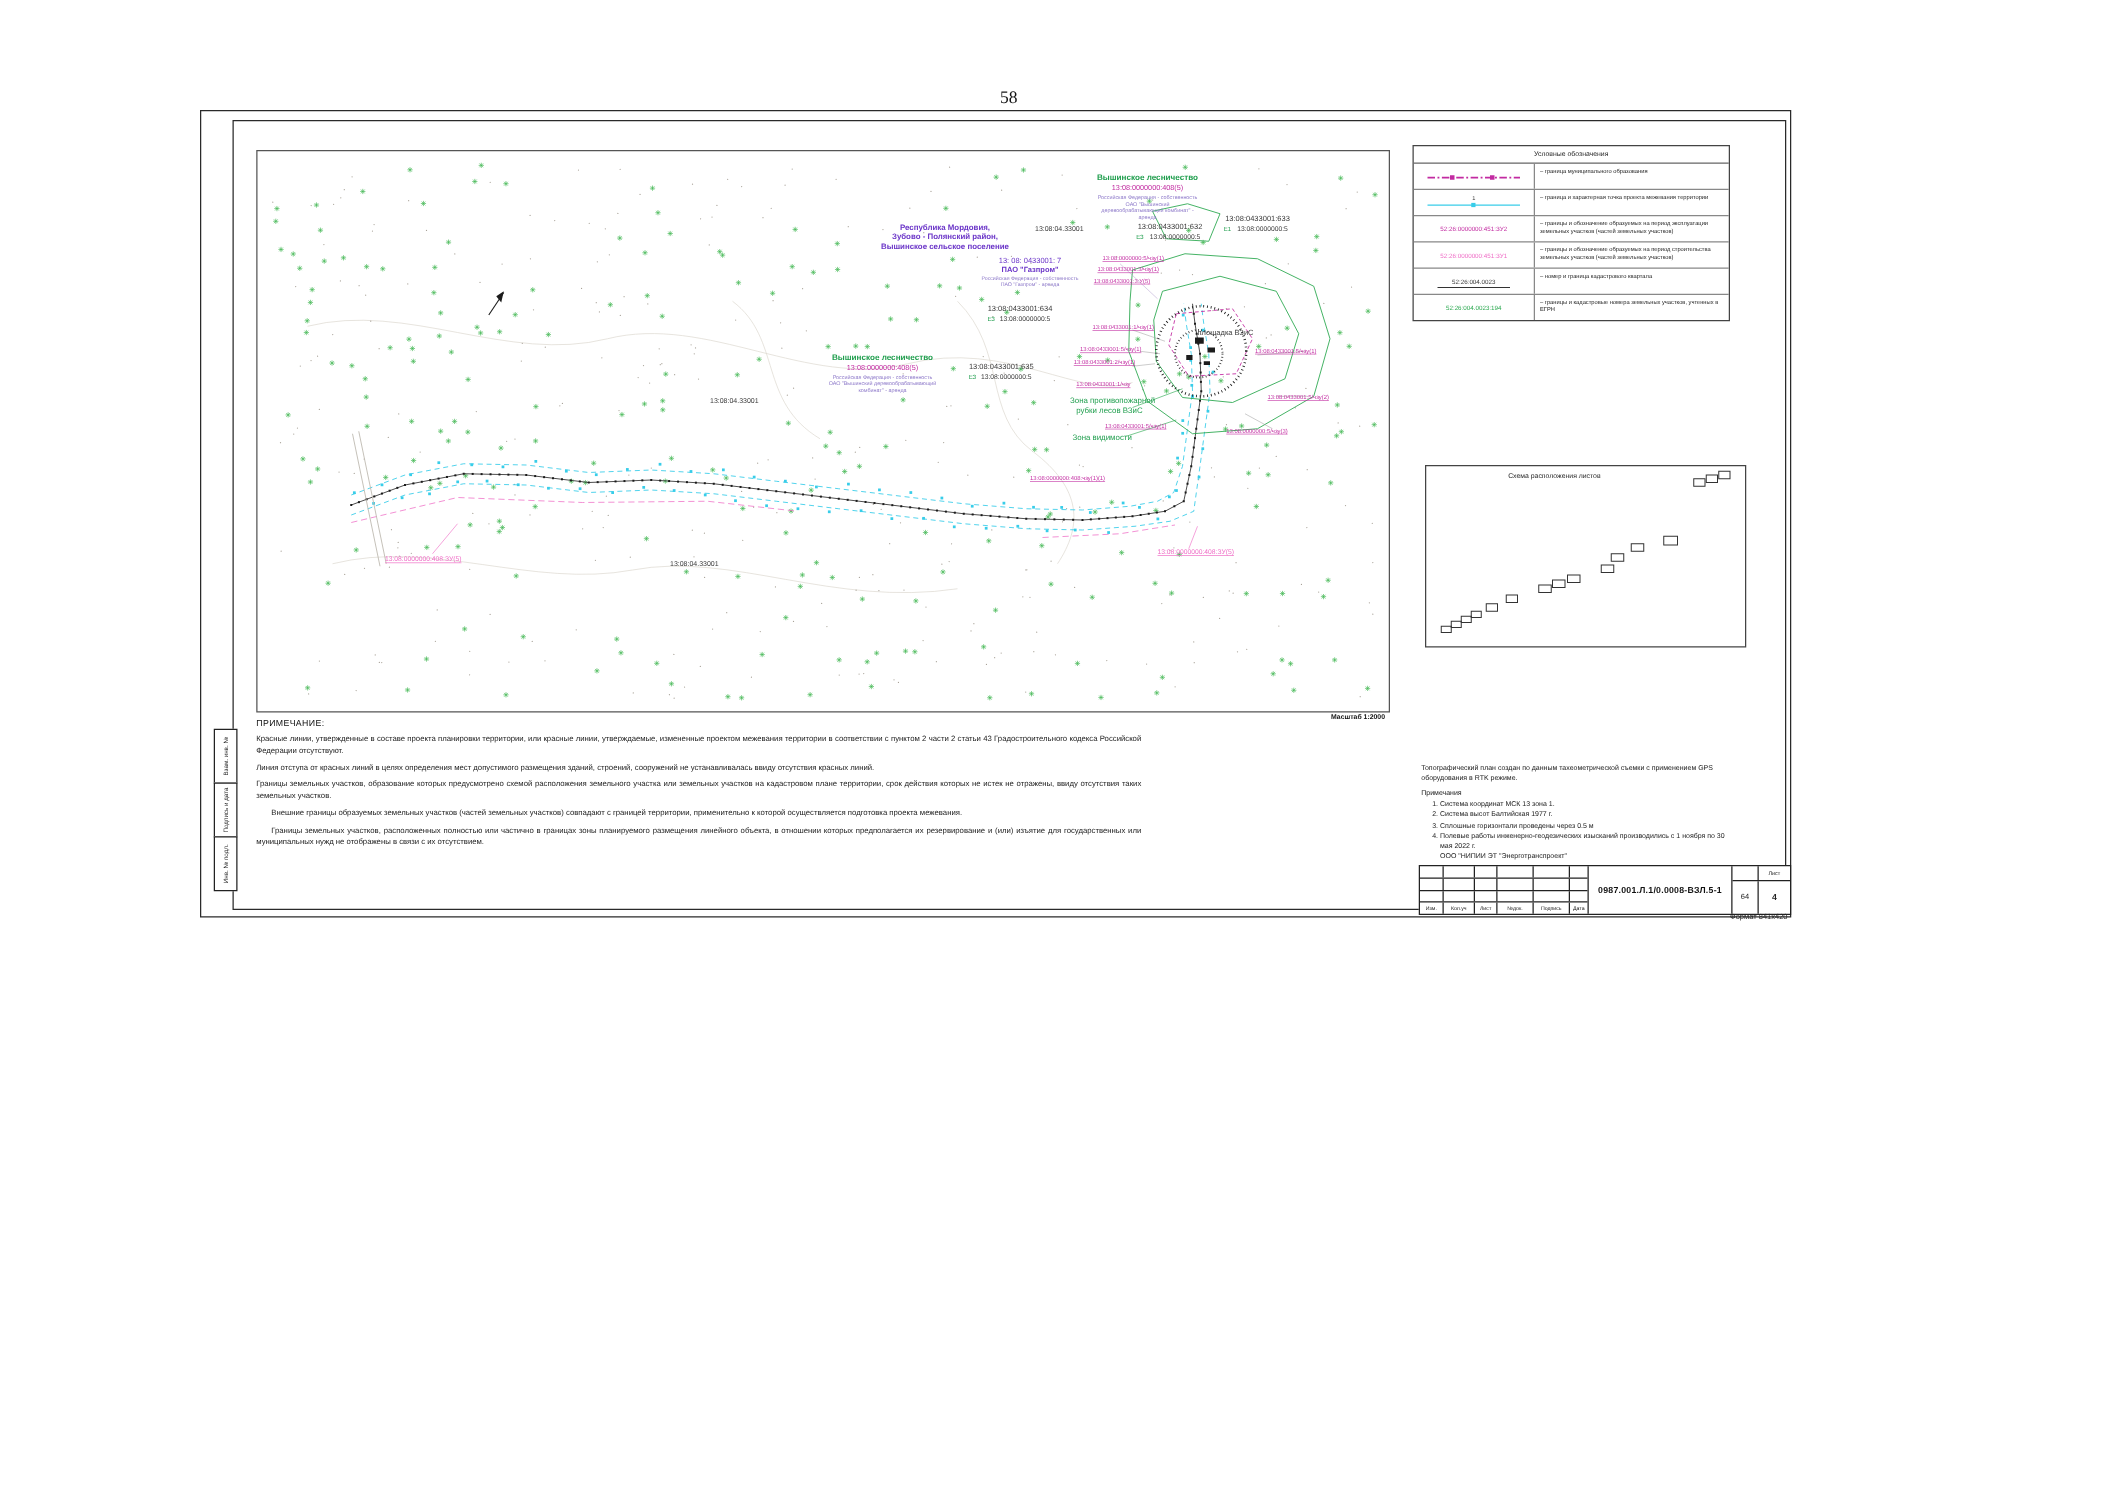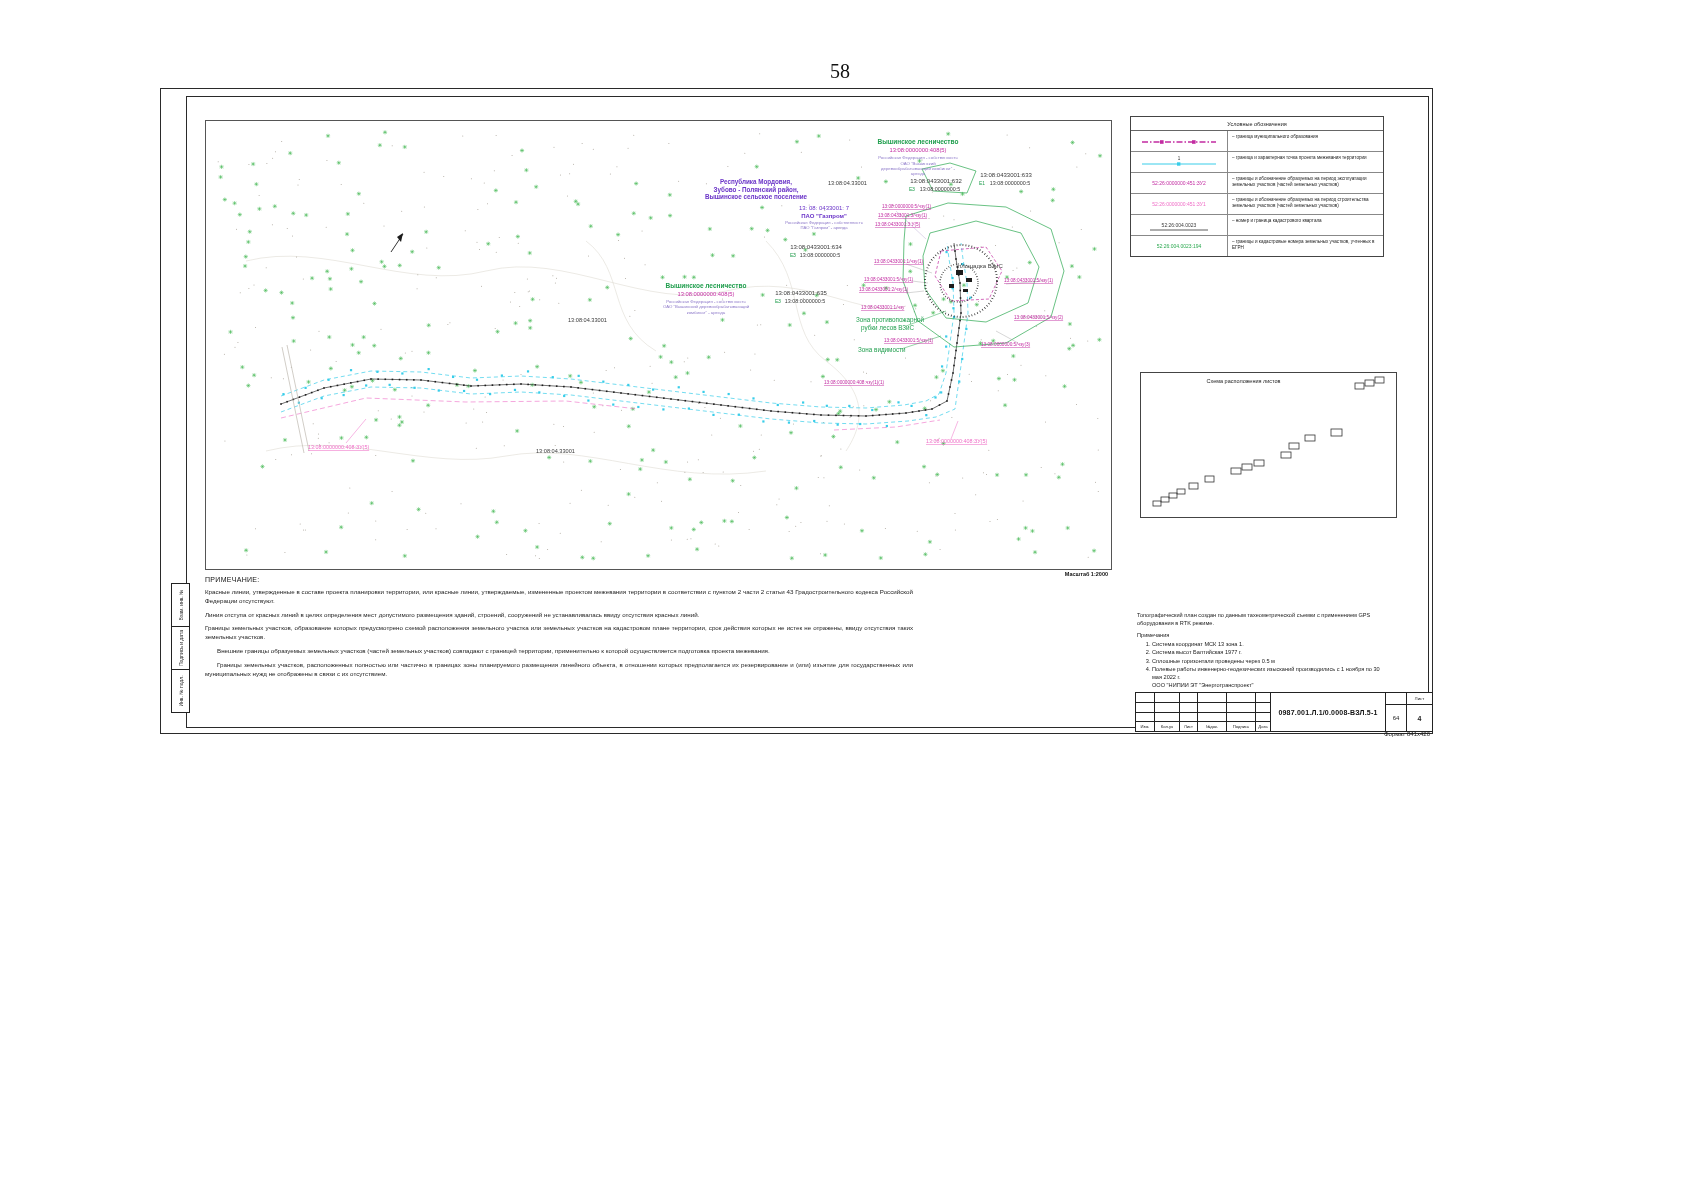--- a/index.html
+++ b/index.html
@@ -1,19 +1,19 @@
 <!DOCTYPE html>
 <html><head>
 <meta charset="utf-8">
 <style>
   html,body{margin:0;padding:0;background:#fff;}
   .page{position:relative;width:1697px;height:1200px;background:#ffffff;overflow:hidden;
         font-family:"Liberation Sans","DejaVu Sans",sans-serif;color:#222;}
-  .page-number{position:absolute;left:800px;top:60px;width:50px;text-align:right;
-        font-family:"Liberation Serif","DejaVu Serif",serif;font-size:20px;color:#111;}
+  .page-number{position:absolute;left:800px;top:71px;width:50px;text-align:left;
+        font-family:"Liberation Serif","DejaVu Serif",serif;font-size:14px;color:#111;}
   .outer-frame{position:absolute;left:160px;top:88px;width:1271px;height:644px;border:1px solid #2a2a2a;}
   .inner-frame{position:absolute;left:186px;top:96px;width:1241px;height:630px;border:1.5px solid #2a2a2a;}
   .map-panel{position:absolute;left:205px;top:120px;width:905px;height:448px;border:1px solid #555;background:#fff;}
   .map-panel svg{position:absolute;left:0;top:0;font-family:"Liberation Sans","DejaVu Sans",sans-serif;}
   .scale-note{position:absolute;left:1015px;top:571px;width:93px;text-align:right;font-size:5.5px;font-weight:bold;color:#111;}
 
   .legend{position:absolute;left:1130px;top:116px;width:252px;border:1px solid #444;background:#fff;}
   .legend-title{font-size:5.5px;text-align:center;padding:4px 0 3px 0;border-bottom:1px solid #666;color:#222;}
   .legend-row{display:flex;border-top:1px solid #888;}
   .legend-row:first-child{border-top:none;}

